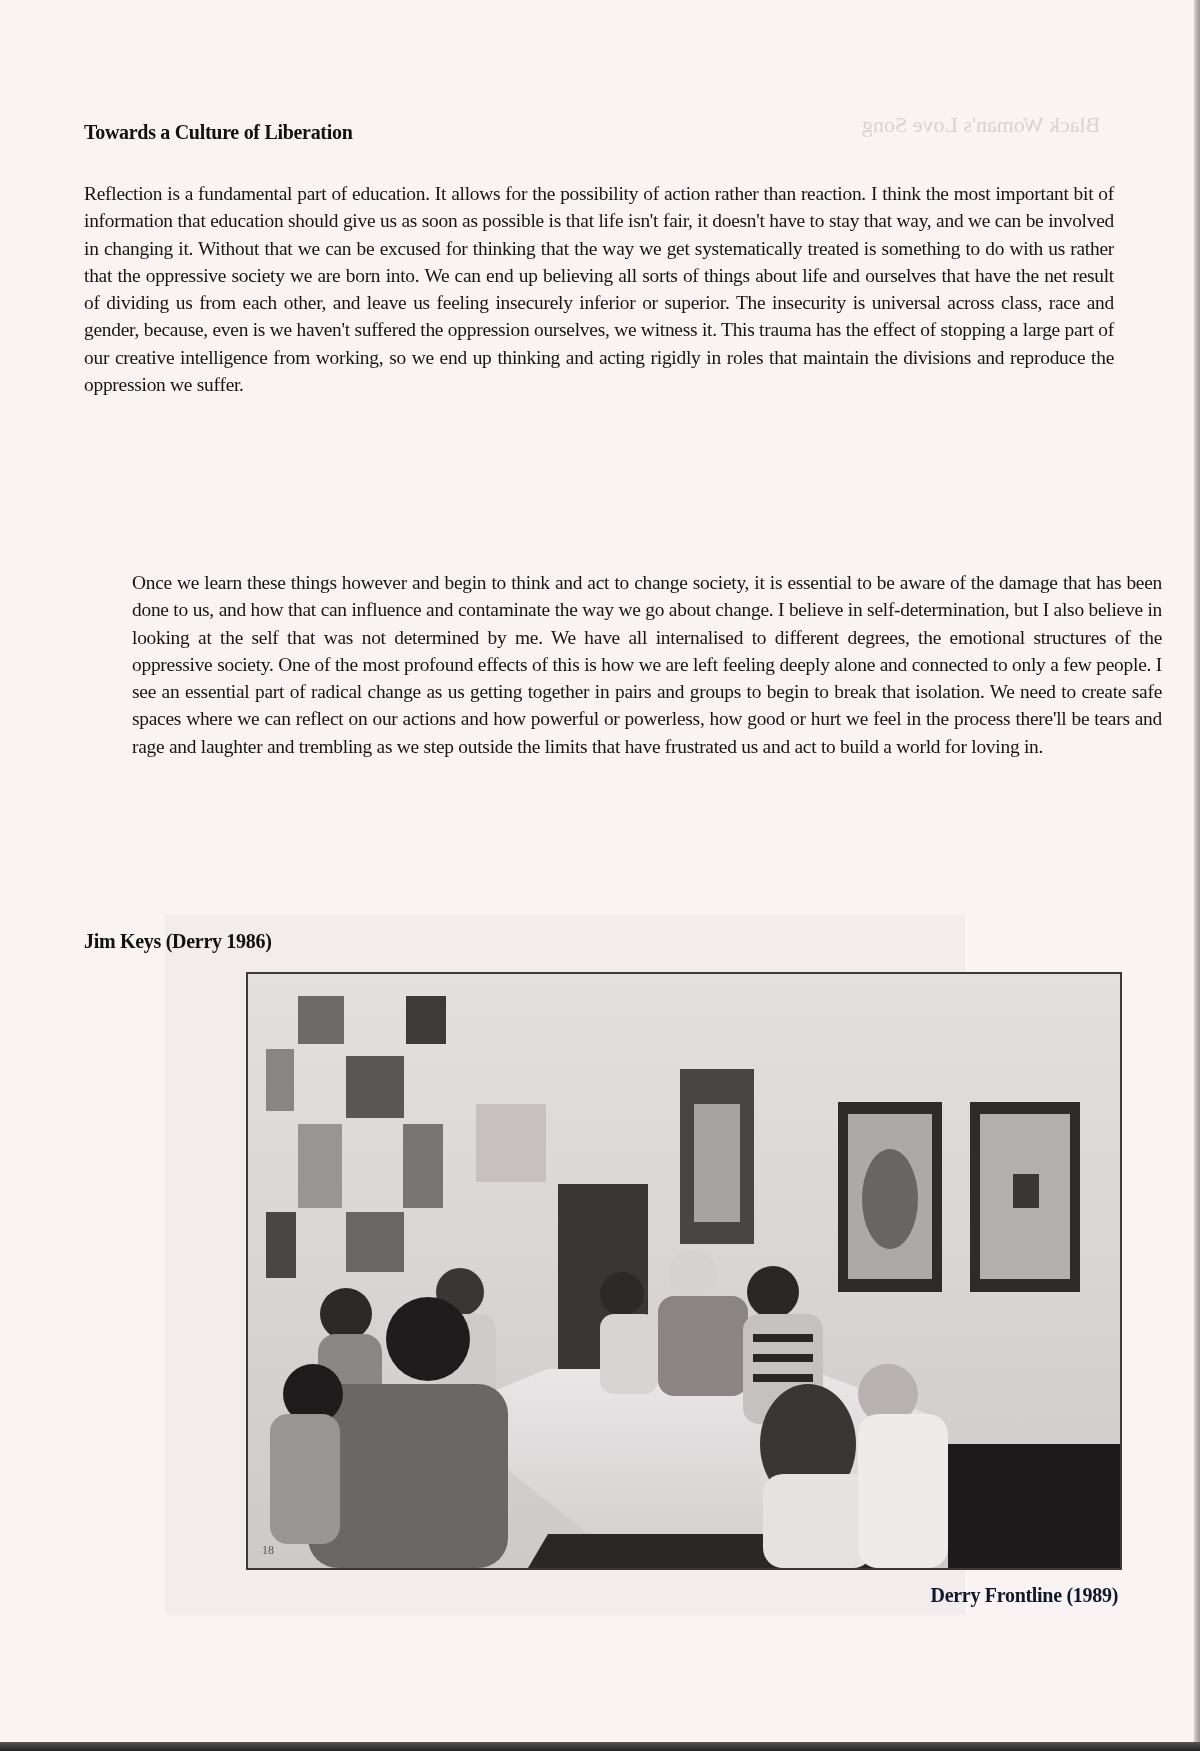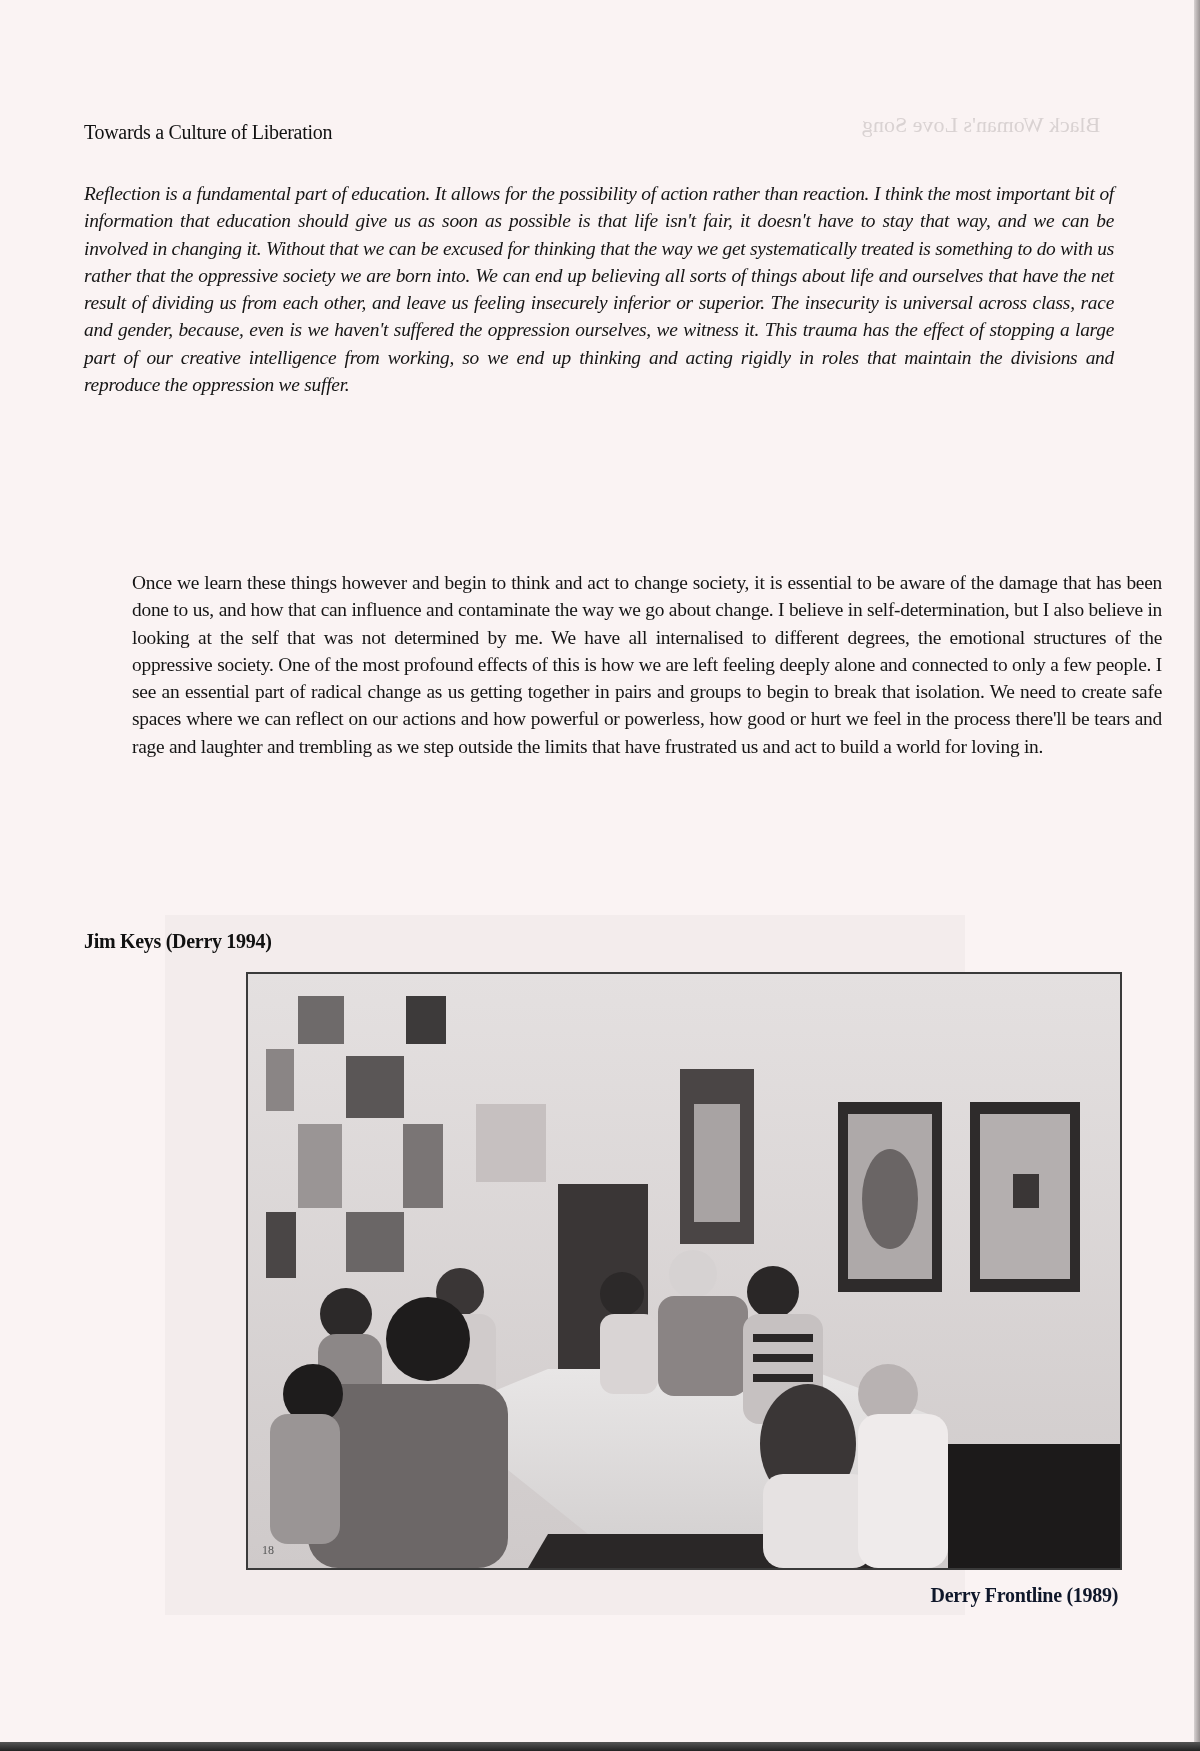--- a/index.html
+++ b/index.html
@@ -47,35 +47,35 @@
       left: 165px; top: 915px;
       width: 800px; height: 700px;
       background: #efe8e8;
       opacity: 0.6;
     }
 
     .heading {
       position: absolute;
       left: 84px; top: 121px;
       font-size: 20px;
-      font-weight: normal;
+      font-weight: bold;
       letter-spacing: -0.3px;
       color: #111;
     }
     .para {
       position: absolute;
       left: 84px;
       width: 1030px;
       font-size: 19.4px;
       line-height: 27.3px;
       text-align: justify;
       color: #151515;
       letter-spacing: -0.25px;
     }
-    .para1 { top: 180px; font-style: italic; }
+    .para1 { top: 180px; }
     .para2 { top: 569px; margin-left: 48px; }
 
     .author {
       position: absolute;
       left: 84px; top: 930px;
       font-size: 20px;
       font-weight: bold;
       color: #111;
       letter-spacing: -0.3px;
     }
@@ -103,21 +103,21 @@
 
 <div class="page"></div>
 <div class="bleed-box"></div>
 <div class="bleed bleed-title">Black Woman's Love Song</div>
 
 <div class="heading">Towards a Culture of Liberation</div>
 
 <div class="para para1">Reflection is a fundamental part of education.  It allows for the possibility of action rather than reaction.  I think the most important bit of information that education should give us as soon as possible is that life isn't fair, it doesn't have to stay that way, and we can be involved in changing it.  Without that we can be excused for thinking that the way we get systematically treated is something to do with us rather that the oppressive society we are born into.  We can end up believing all sorts of things about life and ourselves that have the net result of dividing us from each other, and leave us feeling insecurely inferior or superior.  The insecurity is universal across class, race and gender, because, even is we haven't suffered the oppression ourselves, we witness it.  This trauma has the effect of stopping a large part of our creative intelligence from working, so we end up thinking and acting rigidly in roles that maintain the divisions and reproduce the oppression we suffer.</div>
 <div class="para para2">Once we learn these things however and begin to think and act to change society, it is essential to be aware of the damage that has been done to us, and how that can influence and contaminate the way we go about change.  I believe in self-determination, but I also believe in looking at the self that was not determined by me.  We have all internalised to different degrees, the emotional structures of the oppressive society.  One of the most profound effects of this is how we are left feeling deeply alone and connected to only a few people.  I see an essential part of radical change as us getting together in pairs and groups to begin to break that isolation.  We need to create safe spaces where we can reflect on our actions and how powerful or powerless, how good or hurt we feel in the process there'll be tears and rage and laughter and trembling as we step outside the limits that have frustrated us and act to build a world for loving in.</div>
 
-<div class="author">Jim Keys (Derry 1994)</div>
+<div class="author">Jim Keys (Derry 1986)</div>
 
 <div class="photo-frame">
   <svg width="872" height="594" viewBox="0 0 872 594">
     <defs>
       <linearGradient id="wall" x1="0" y1="0" x2="0" y2="1">
         <stop offset="0" stop-color="#e4e0e0"></stop>
         <stop offset="1" stop-color="#cfcaca"></stop>
       </linearGradient>
       <linearGradient id="tableG" x1="0" y1="0" x2="0" y2="1">
         <stop offset="0" stop-color="#e8e6e6"></stop>

